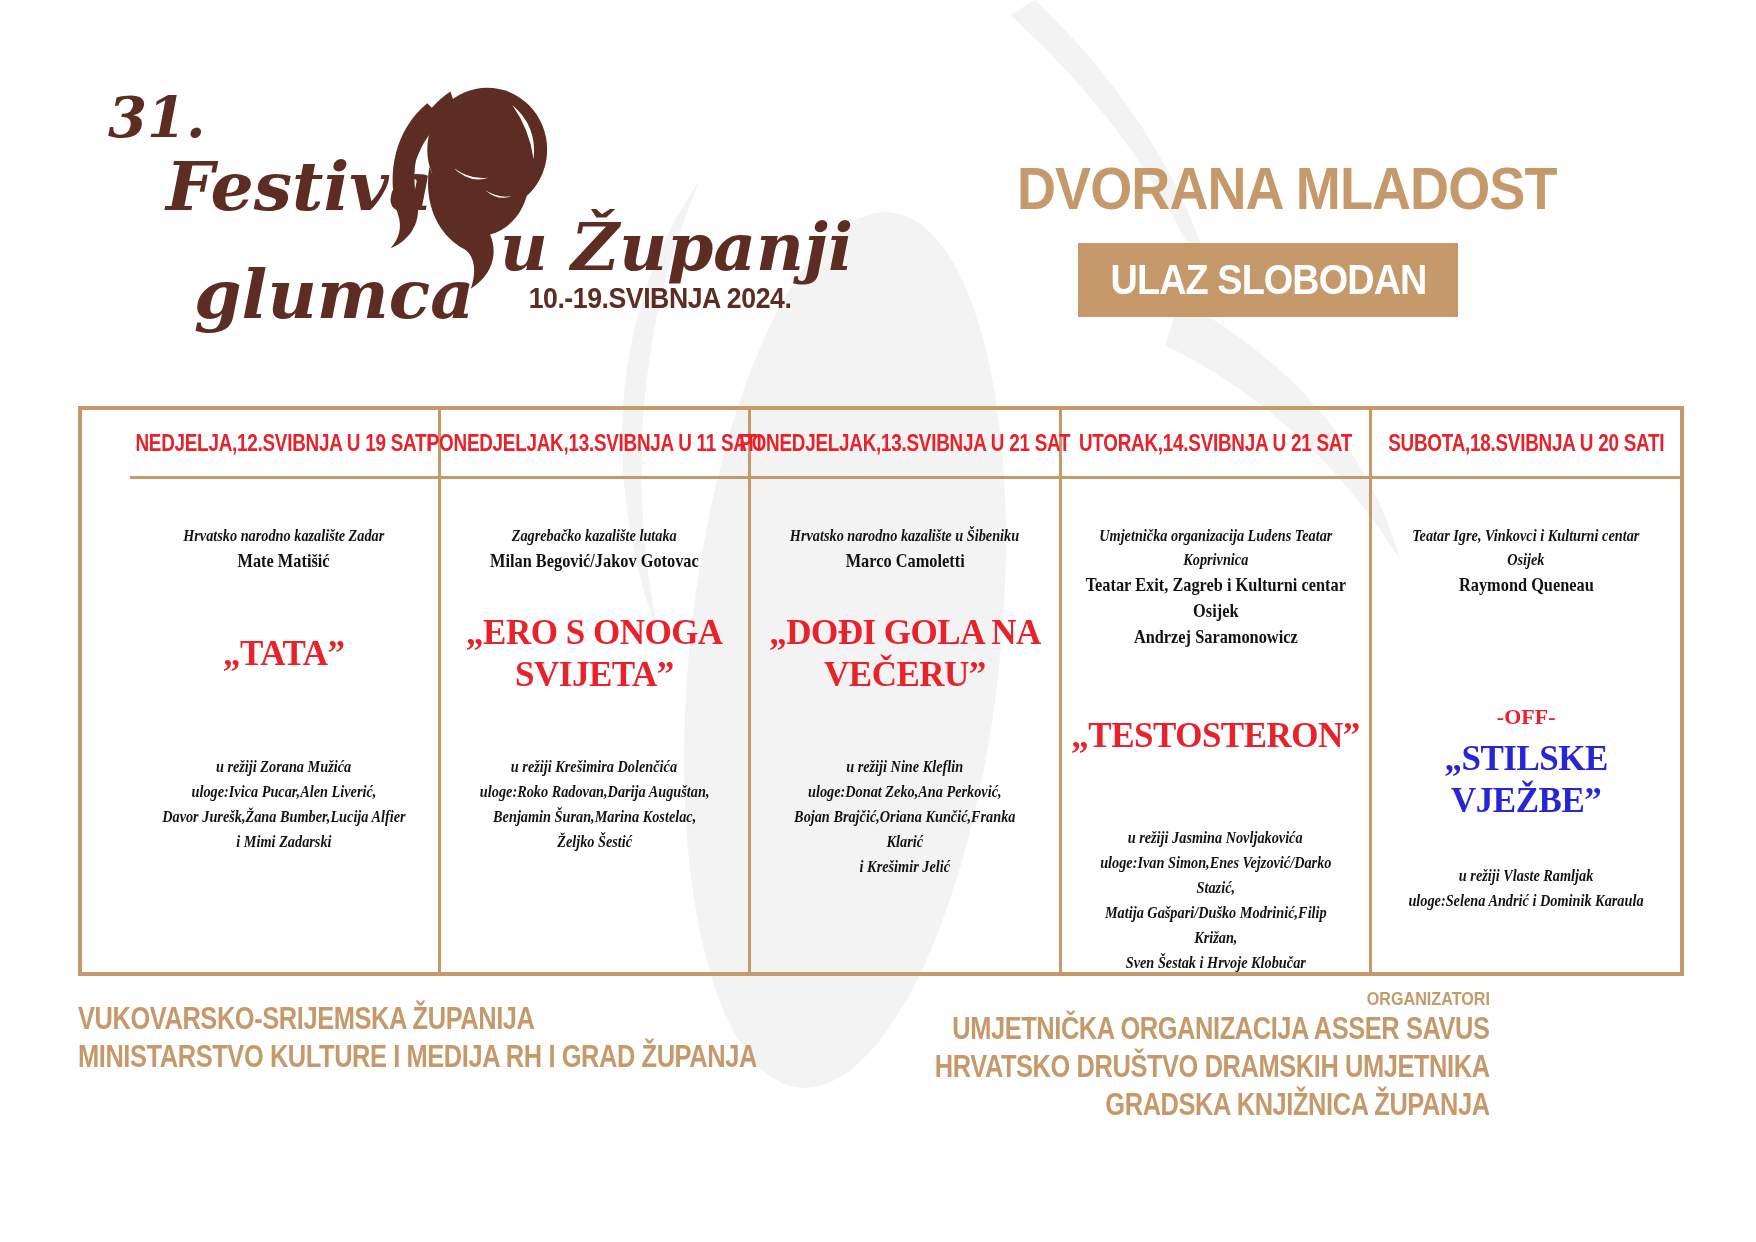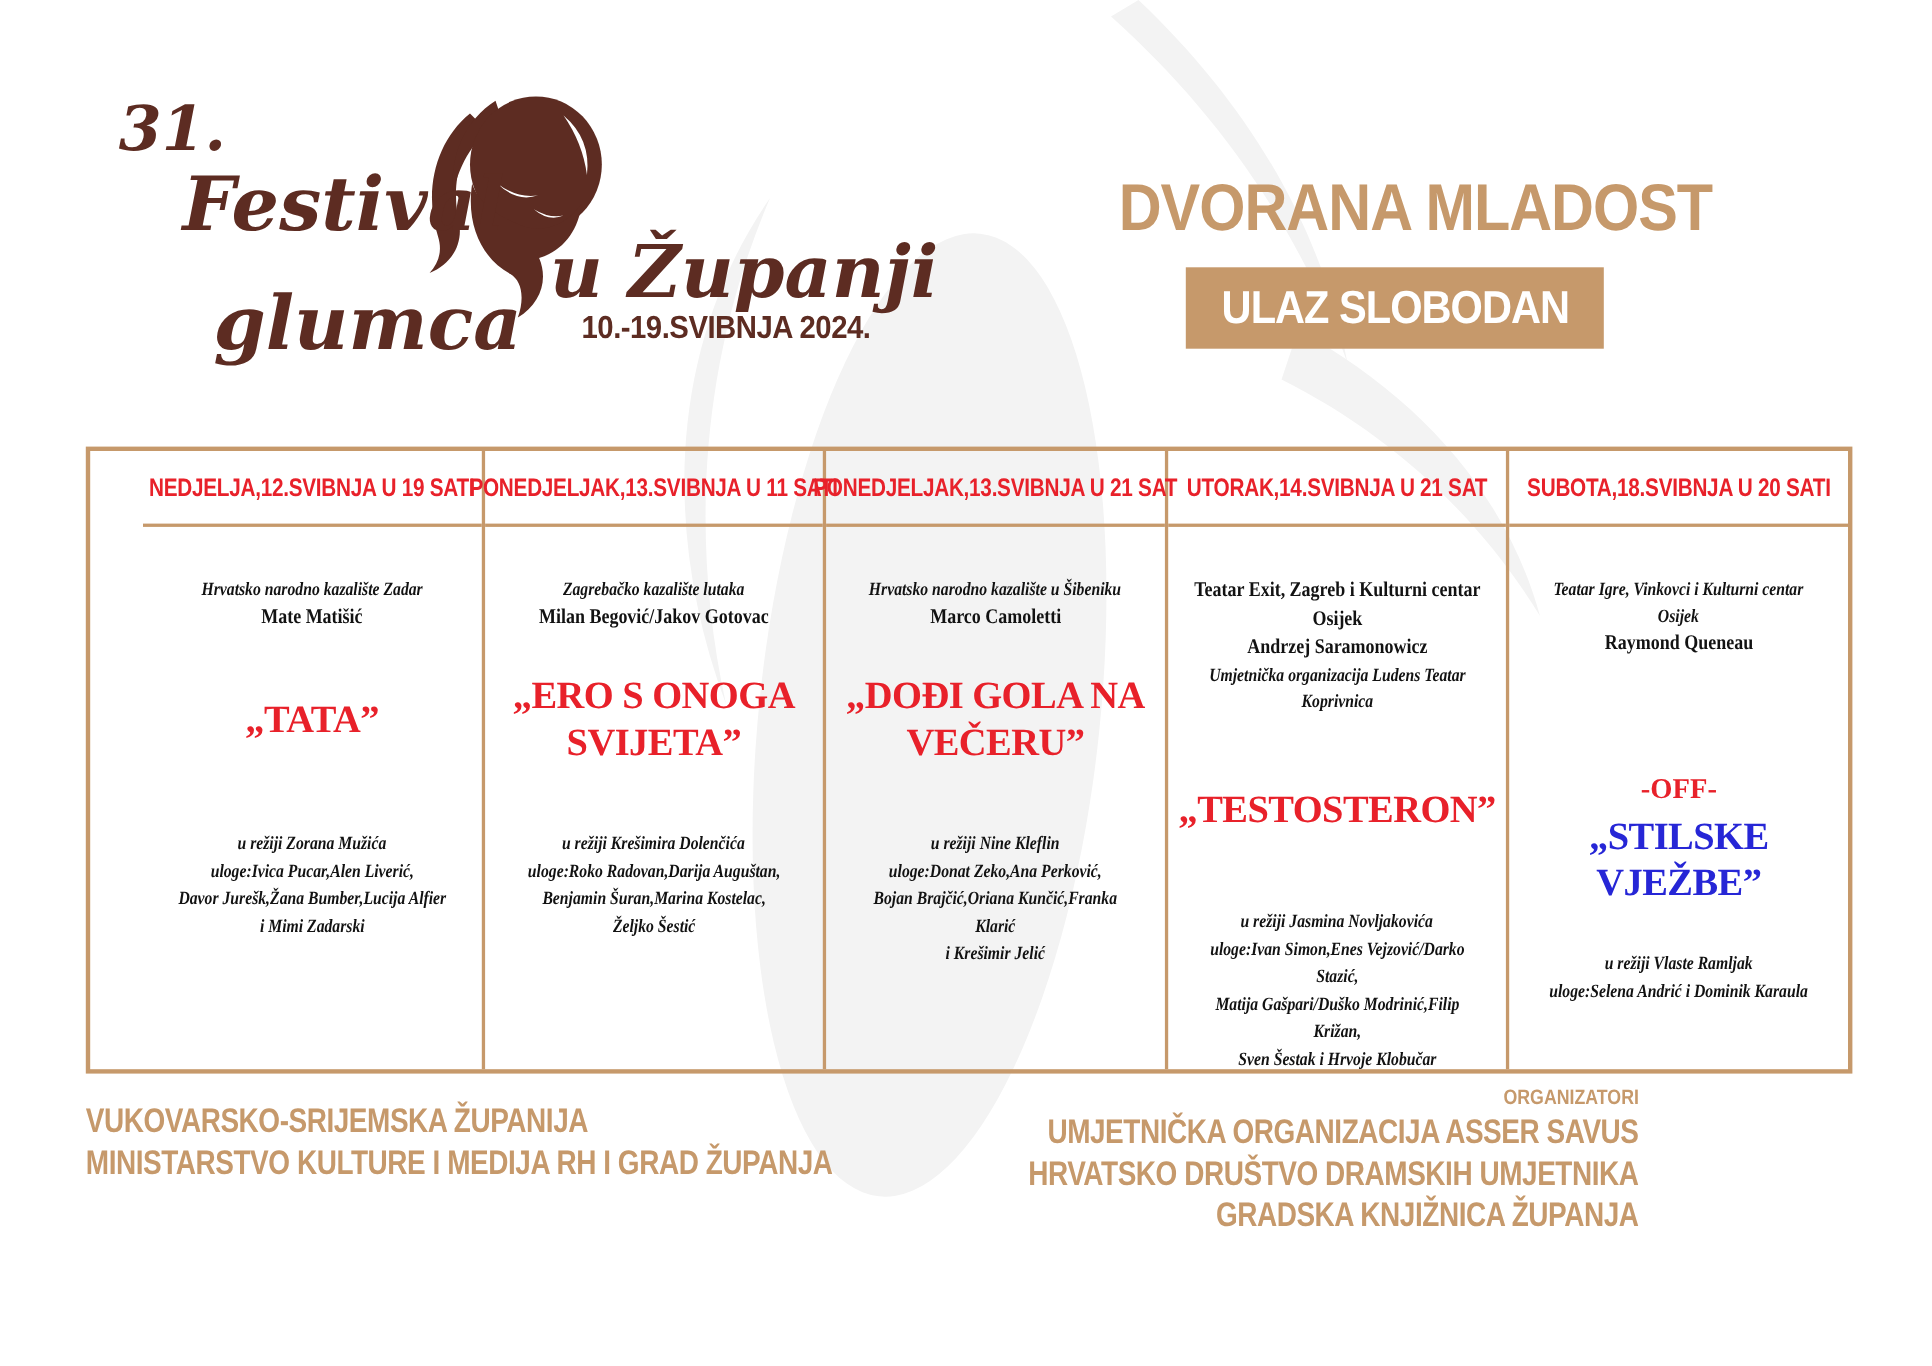--- a/index.html
+++ b/index.html
@@ -43,21 +43,21 @@
     font-weight:700;font-size:23px;letter-spacing:-0.3px;
     transform:scaleX(0.82);transform-origin:center center;}
   .col-body{flex:1;display:flex;flex-direction:column;text-align:center;color:var(--ink);font-family:Liberation Serif, serif;}
   .cell-theater{min-height:100px;box-sizing:border-box;padding-top:45px;width:100%;}
   .theater-line{display:inline-block;white-space:pre-line;font-style:italic;font-weight:700;
     font-size:17px;line-height:24px;transform:scaleX(0.84);transform-origin:center top;}
   .author-lines{display:inline-block;white-space:pre-line;font-weight:700;
     font-size:19px;line-height:26px;transform:scaleX(0.86);transform-origin:center top;}
   .cell-title{height:150px;flex:0 0 auto;display:flex;flex-direction:column;
     align-items:center;justify-content:center;width:100%;}
-  .pre-title{font-weight:700;font-size:26px;color:var(--red);margin-bottom:8px;letter-spacing:0;}
+  .pre-title{font-weight:700;font-size:22px;color:var(--red);margin-bottom:8px;letter-spacing:0;}
   .play-title{font-weight:700;font-size:35px;line-height:1.2;letter-spacing:-0.5px;
     white-space:pre-line;}
   .cell-cast{margin-top:25px;width:100%;}
   .director-line,.cast-lines{display:inline-block;white-space:pre-line;font-style:italic;font-weight:700;
     font-size:17px;line-height:25px;transform:scaleX(0.84);transform-origin:center top;}
   
   .footer-left{left:78px;top:1000px;z-index:2;}
   .footer-right{right:266px;top:988px;z-index:2;text-align:right;}
   .foot-label{color:var(--tan);font-weight:700;font-size:19px;white-space:nowrap;
     display:inline-block;transform:scaleX(0.85);}
@@ -176,23 +176,23 @@
       </div>
     </div>
   </div>
 
   <div class="col">
     <div class="col-header">
       <span class="hdr-line">UTORAK,14.SVIBNJA U 21 SAT</span>
     </div>
     <div class="col-body">
       <div class="cell-theater">
+        <div><span class="theater-line">Umjetnička organizacija Ludens Teatar Koprivnica</span></div>
         <div><span class="author-lines">Teatar Exit, Zagreb i Kulturni centar Osijek
 Andrzej Saramonowicz</span></div>
-        <div><span class="theater-line">Umjetnička organizacija Ludens Teatar Koprivnica</span></div>
       </div>
       <div class="cell-title">
 
         <div class="play-title" style="color: rgb(232, 33, 42); margin-top: 22px;">„TESTOSTERON”</div>
       </div>
       <div class="cell-cast">
         <div><span class="director-line">u režiji Jasmina Novljakovića</span></div>
         <div><span class="cast-lines">uloge:Ivan Simon,Enes Vejzović/Darko Stazić,
 Matija Gašpari/Duško Modrinić,Filip Križan,
 Sven Šestak i Hrvoje Klobučar</span></div>

